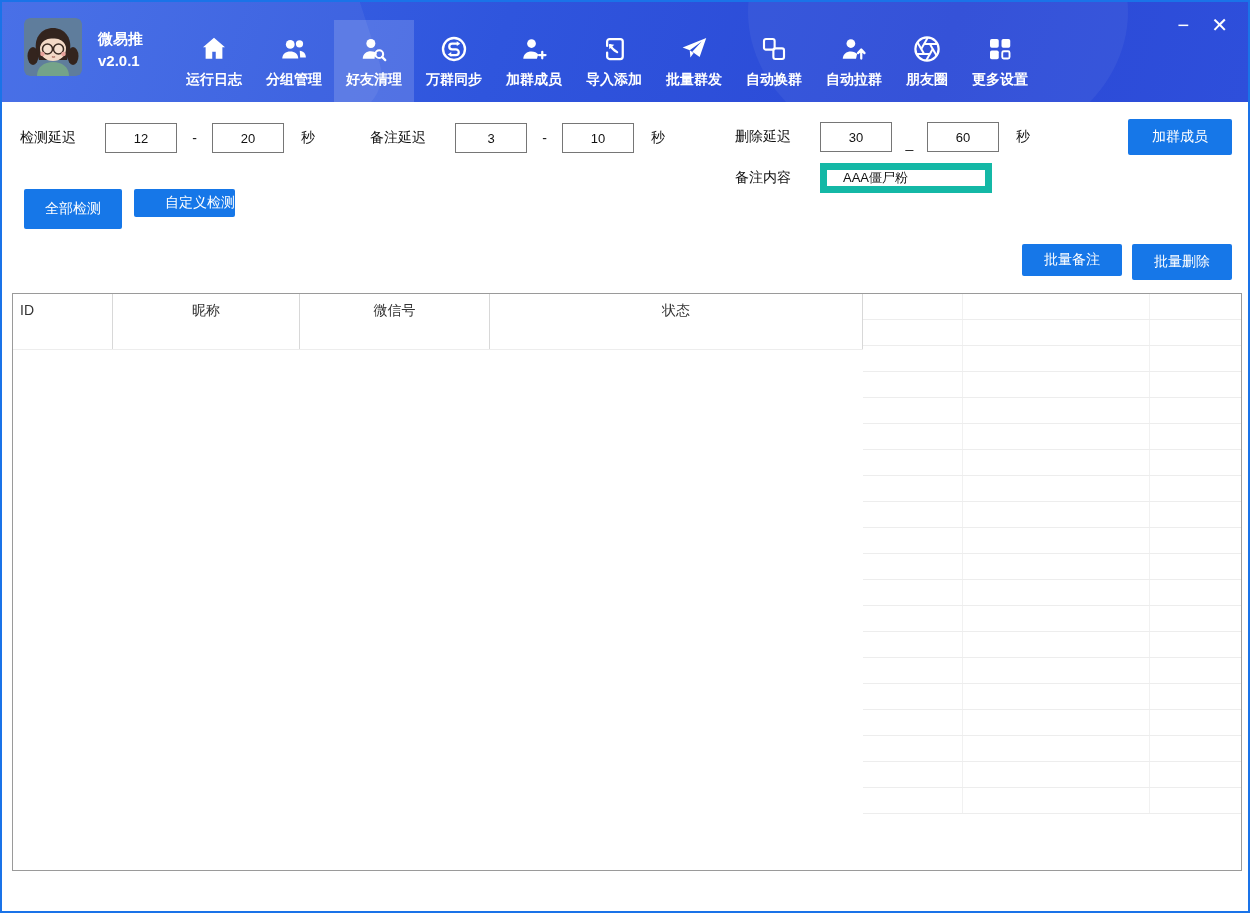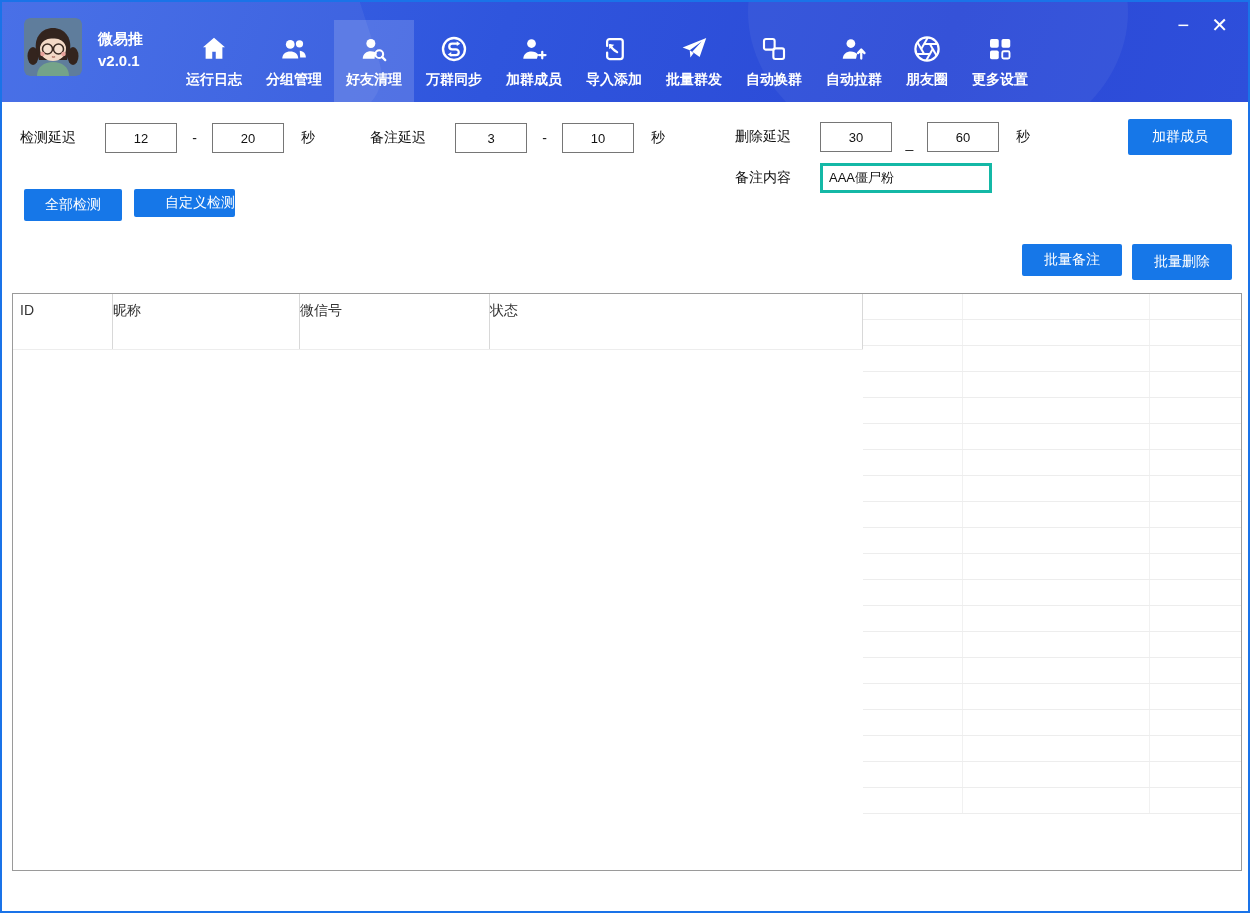--- a/index.html
+++ b/index.html
@@ -63,41 +63,41 @@
   .cfg-label { width:56px; font-size:14px; color:#111; white-space:nowrap; margin-right:29px; }
   .num-input {
     width:72px; height:30px; border:1px solid #767676; background:#fff;
     text-align:center; font-size:13px; color:#111;
     font-family:"Liberation Sans","DejaVu Sans",sans-serif;
   }
   .sep { width:35px; text-align:center; font-size:14px; color:#222; }
   .sep.low { transform:translateY(6px); }
   .unit { margin-left:17px; font-size:14px; color:#111; }
   .text-input {
-    width:172px; height:30px; border:3px solid #14b8a6; background:#fff;
-    font-size:13px; color:#111; padding:0 6px; text-align:left;
+    width:172px; height:30px; border:7px solid #14b8a6; background:#fff;
+    font-size:13px; color:#111; padding:0 16px; text-align:left;
     font-family:"Liberation Sans","DejaVu Sans",sans-serif;
   }
   .btn {
     position:absolute; background:#1677e8; color:#fff; border:none; border-radius:2px;
     font-size:14px; cursor:pointer; font-family:"Liberation Sans","DejaVu Sans",sans-serif;
   }
 
   
   .friends-table {
     position:absolute; left:10px; top:191px; width:1230px; height:578px;
     border:1px solid #9a9a9a; background:#fff;
     display:flex; flex-direction:row; overflow:hidden;
   }
   .t-head {
     display:grid; grid-template-columns:100px 187px 190px 373px auto;
     height:56px; flex:0 0 56px; border-bottom:1px solid #ededed;
   }
   .t-head .cell {
-    font-size:14px; color:#333; padding-top:8px; text-align:left;
+    font-size:14px; color:#333; padding-top:8px; text-align:center;
     border-right:1px solid #d8d8d8;
   }
   .t-head .cell:first-child { text-align:left; padding-left:7px; }
   .t-head .cell:last-child { border-right:none; }
   .t-row {
     display:grid; grid-template-columns:100px 187px 190px 373px auto;
     height:26px; flex:0 0 26px; border-bottom:1px solid #ededed;
   }
   .t-row .cell { border-right:1px solid #f1f1f1; }
   .t-row .cell:last-child { border-right:none; }
@@ -272,21 +272,21 @@
     <input class="num-input" value="60" style="">
     <span class="unit">秒</span>
   </div>
 
   <div class="cfg-row" style="left:733px; top:61px;">
     <span class="cfg-label">备注内容</span>
     <input class="text-input" value="AAA僵尸粉" style="">
   </div>
 
   <button class="btn" style="left:1126px; top:17px; width:104px; height:36px;">加群成员</button>
-  <button class="btn" style="left:22px; top:87px; width:98px; height:32px;">全部检测</button>
+  <button class="btn" style="left:22px; top:87px; width:98px; height:40px;">全部检测</button>
   <button class="btn" style="left:132px; top:87px; width:101px; height:28px;text-align:right;">自定义检测</button>
   <button class="btn" style="left:1020px; top:142px; width:100px; height:32px;">批量备注</button>
   <button class="btn" style="left:1130px; top:142px; width:100px; height:36px;">批量删除</button>
 
   <div class="friends-table">
     <div class="t-head">
       <div class="cell">ID</div>
       <div class="cell">昵称</div>
       <div class="cell">微信号</div>
       <div class="cell">状态</div>

